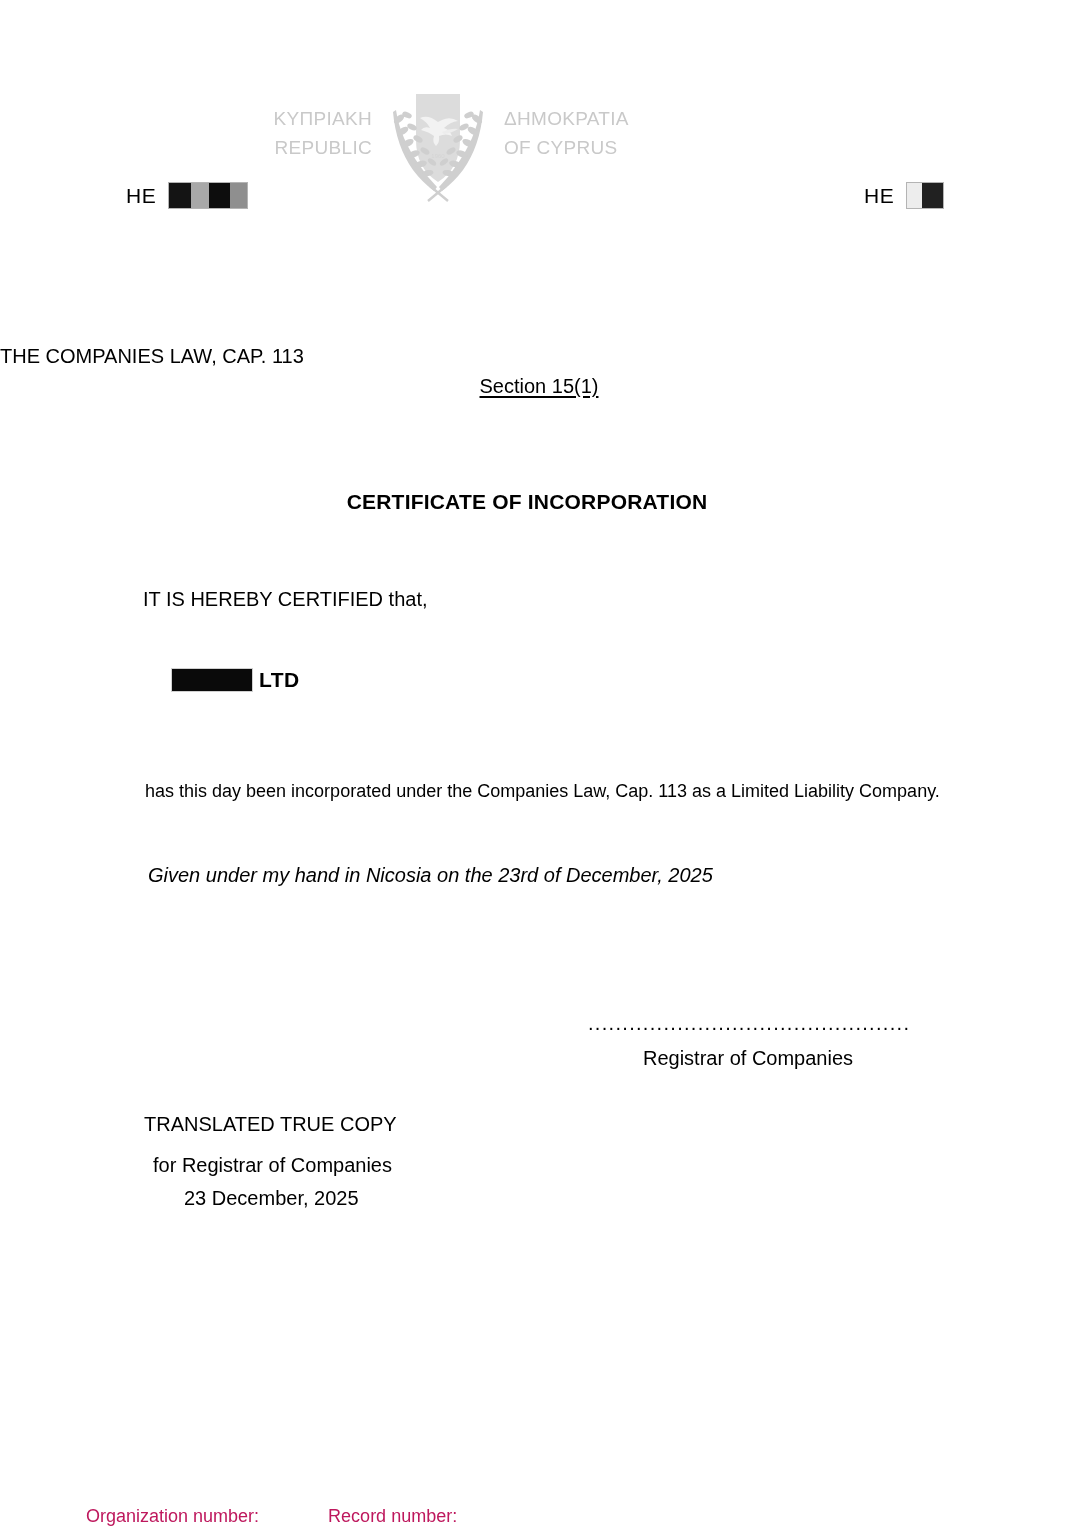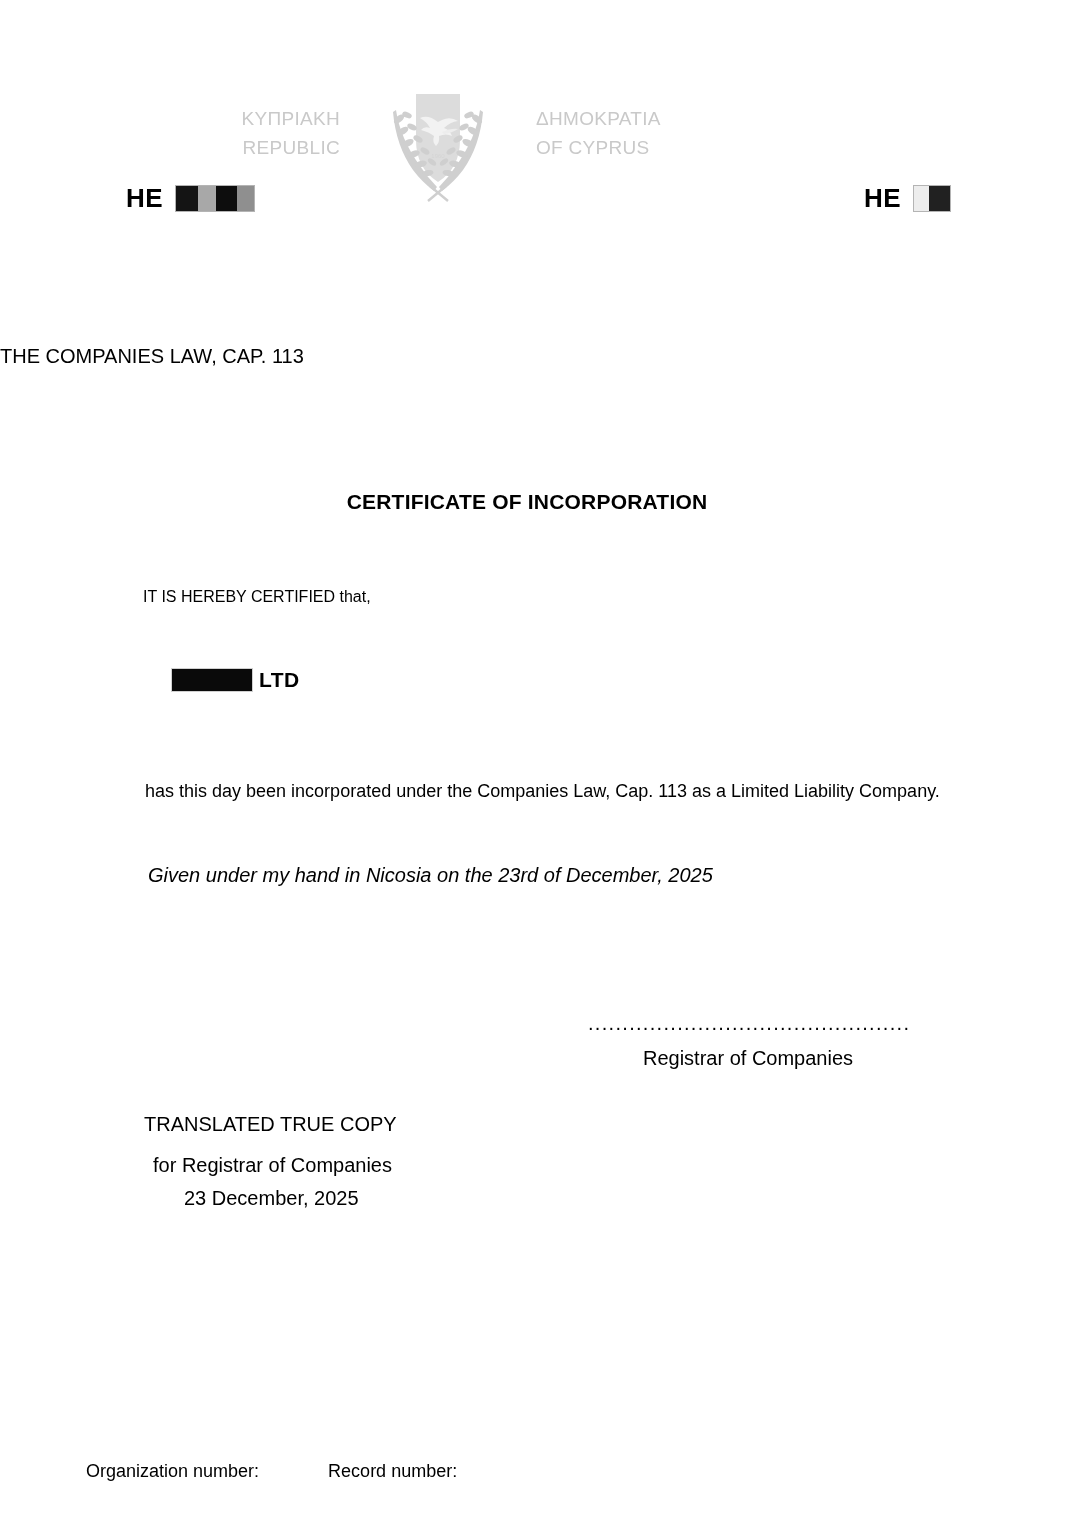--- a/index.html
+++ b/index.html
@@ -21,21 +21,20 @@
 
   
   .emblem-header {
     position: absolute;
     left: 0;
     top: 88px;
     width: 876px;
     display: flex;
     align-items: flex-start;
     justify-content: center;
-    gap: 32px;
   }
   .emblem-text {
     color: #c9c9c9;
     font-size: 19px;
     line-height: 29px;
     letter-spacing: 0.3px;
     white-space: pre-line;
     padding-top: 16px;
   }
   .emblem-text.left  { text-align: right; width: 180px; }
@@ -58,22 +57,22 @@
   }
   .he-right {
     position: absolute;
     left: 864px;
     top: 183px;
     display: flex;
     align-items: center;
     gap: 13px;
   }
   .he-label {
-    font-size: 26px;
-    font-weight: bold;
+    font-size: 21px;
+    font-weight: normal;
     letter-spacing: 0.5px;
   }
   .redact-bar {
     display: flex;
     height: 25px;
     outline: 1px solid #b4b4b4;
   }
   .redact-bar span { display: block; height: 100%; }
 
   
@@ -106,21 +105,21 @@
     font-weight: bold;
     letter-spacing: 0.2px;
     margin-top: 16px;
   }
 
   
   .certified-line {
     position: absolute;
     left: 143px;
     top: 588px;
-    font-size: 16px;
+    font-size: 20px;
   }
   .company-line {
     position: absolute;
     left: 172px;
     top: 668px;
     display: flex;
     align-items: center;
     gap: 7px;
   }
   .company-redact {
@@ -190,24 +189,24 @@
     position: absolute;
     left: 184px;
     top: 1187px;
     font-size: 20px;
   }
 
   
   .footer {
     position: absolute;
     left: 86px;
-    top: 1461px;
+    top: 1506px;
     display: flex;
     align-items: baseline;
-    color: #000000;
+    color: #be185d;
     font-size: 18px;
     white-space: pre;
   }
   .footer .value {
     color: #dcdcdc;
     min-width: 64px;
     display: inline-block;
   }
   .footer .value.short { min-width: 8px; }
 </style>
@@ -280,20 +279,23 @@
   <div class="he-right">
     <span class="he-label">HE</span>
     <span class="redact-bar">
         <span style="width: 15px; background: rgb(237, 237, 237);"></span>
         <span style="width: 21px; background: rgb(33, 33, 33);"></span>
       </span>
   </div>
 
   <div class="law-title">THE COMPANIES LAW, CAP. 113</div>
 
+  <div class="section-ref">
+    <span>Section 15(1)</span>
+  </div>
 
   <div class="cert-title">CERTIFICATE OF INCORPORATION</div>
 
   <div class="certified-line">IT IS HEREBY CERTIFIED that,</div>
 
   <div class="company-line">
     <span class="company-redact"></span>
     <span class="company-suffix">LTD</span>
   </div>
 

